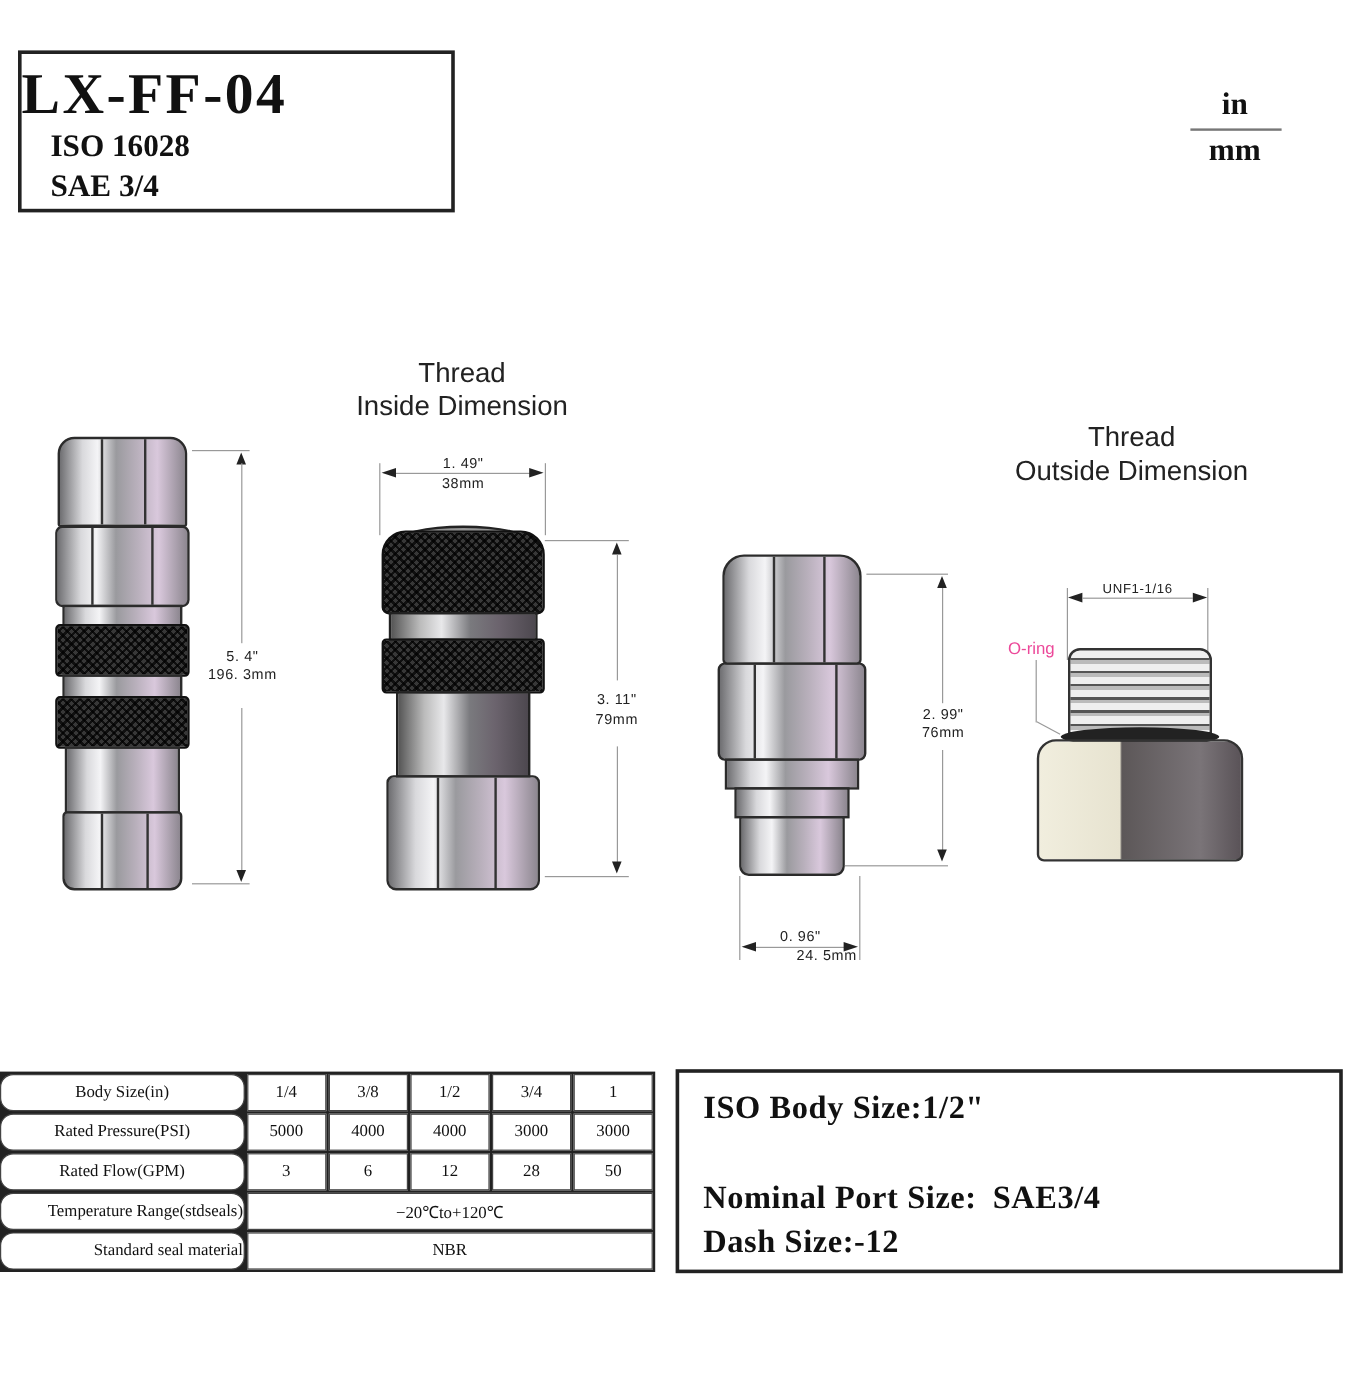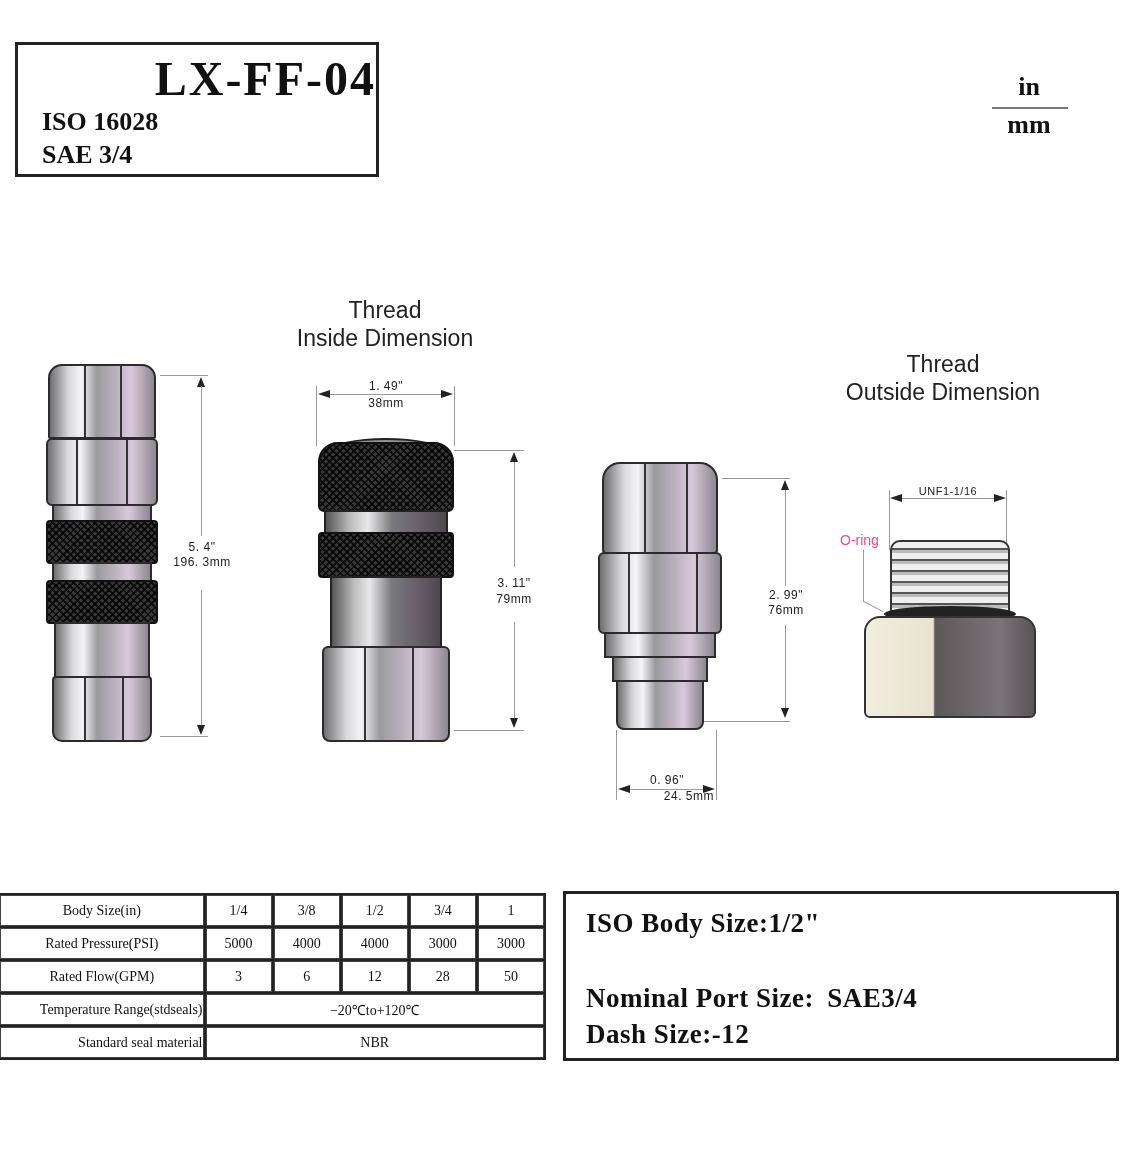--- a/index.html
+++ b/index.html
@@ -2,21 +2,21 @@
 <html><head>
 <meta charset="utf-8">
 <style>
   html,body{margin:0;padding:0;background:#fff;}
   body{width:1138px;height:1157px;position:relative;overflow:hidden;font-family:"Liberation Sans",sans-serif;color:#111;}
   .abs{position:absolute;}
   .serif{font-family:"Liberation Serif","DejaVu Serif",serif;}
 
   
   .title-box{left:15px;top:42px;width:364px;height:135px;border:3px solid #222;box-sizing:border-box;}
-  .title-main{left:0;right:0;top:6px;text-align:right;font-size:48px;font-weight:bold;letter-spacing:2px;}
+  .title-main{left:0;right:0;top:6px;text-align:left;font-size:48px;font-weight:bold;letter-spacing:2px;}
   .title-sub{left:24px;font-size:26px;font-weight:bold;}
 
   
   .unit-in{left:990px;top:72px;width:78px;text-align:center;font-size:26px;font-weight:bold;}
   .unit-line{left:992px;top:107px;width:76px;height:2px;background:#777;}
   .unit-mm{left:990px;top:110px;width:78px;text-align:center;font-size:26px;font-weight:bold;}
 
   .caption{font-size:23px;text-align:center;line-height:28px;color:#222;}
   .dim{font-size:12px;text-align:center;line-height:14px;color:#222;letter-spacing:0.5px;}
   .dimline{background:#999;}
@@ -33,21 +33,21 @@
      repeating-linear-gradient(-45deg,#222 0 2px,#777 2px 5px);
      background-blend-mode:multiply;border:2px solid #111;box-sizing:border-box;border-radius:4px;}
   .hexline{position:absolute;top:0;bottom:0;width:2px;background:#333;}
   .thread{background:repeating-linear-gradient(180deg,#efefef 0 6px,#555 6px 8px,#bbb 8px 11px);border:2px solid #333;box-sizing:border-box;border-radius:10px 10px 0 0;}
   .oring{background:#222;border-radius:50%;}
   .hexnut{background:linear-gradient(90deg,#f1eede 0%,#e7e3d0 40%,#5c5758 41%,#7a7478 80%,#5a5358 100%);border:2px solid #333;box-sizing:border-box;}
 
   
   .spec-table{left:-2px;top:893px;width:548px;border-collapse:separate;border-spacing:2px;background:#222;}
   .spec-table td{background:#fff;border:1px solid #444;height:29px;font-size:14px;text-align:center;white-space:nowrap;overflow:hidden;padding:0;font-family:"Liberation Serif",serif;}
-  .spec-table td.rh{width:210px;text-align:center;}
+  .spec-table td.rh{width:210px;text-align:center;border-radius:11px;}
   .spec-table td.v{width:72px;}
 
   
   .summary{left:563px;top:891px;width:556px;height:170px;border:3px solid #222;box-sizing:border-box;}
   .summary-line{left:20px;font-size:27px;font-weight:bold;letter-spacing:0.5px;white-space:nowrap;}
   .summary-line .val{font-weight:bold;}
   .summary-line .small{font-weight:normal;font-size:24px;}
 </style>
 </head>
 <body>

